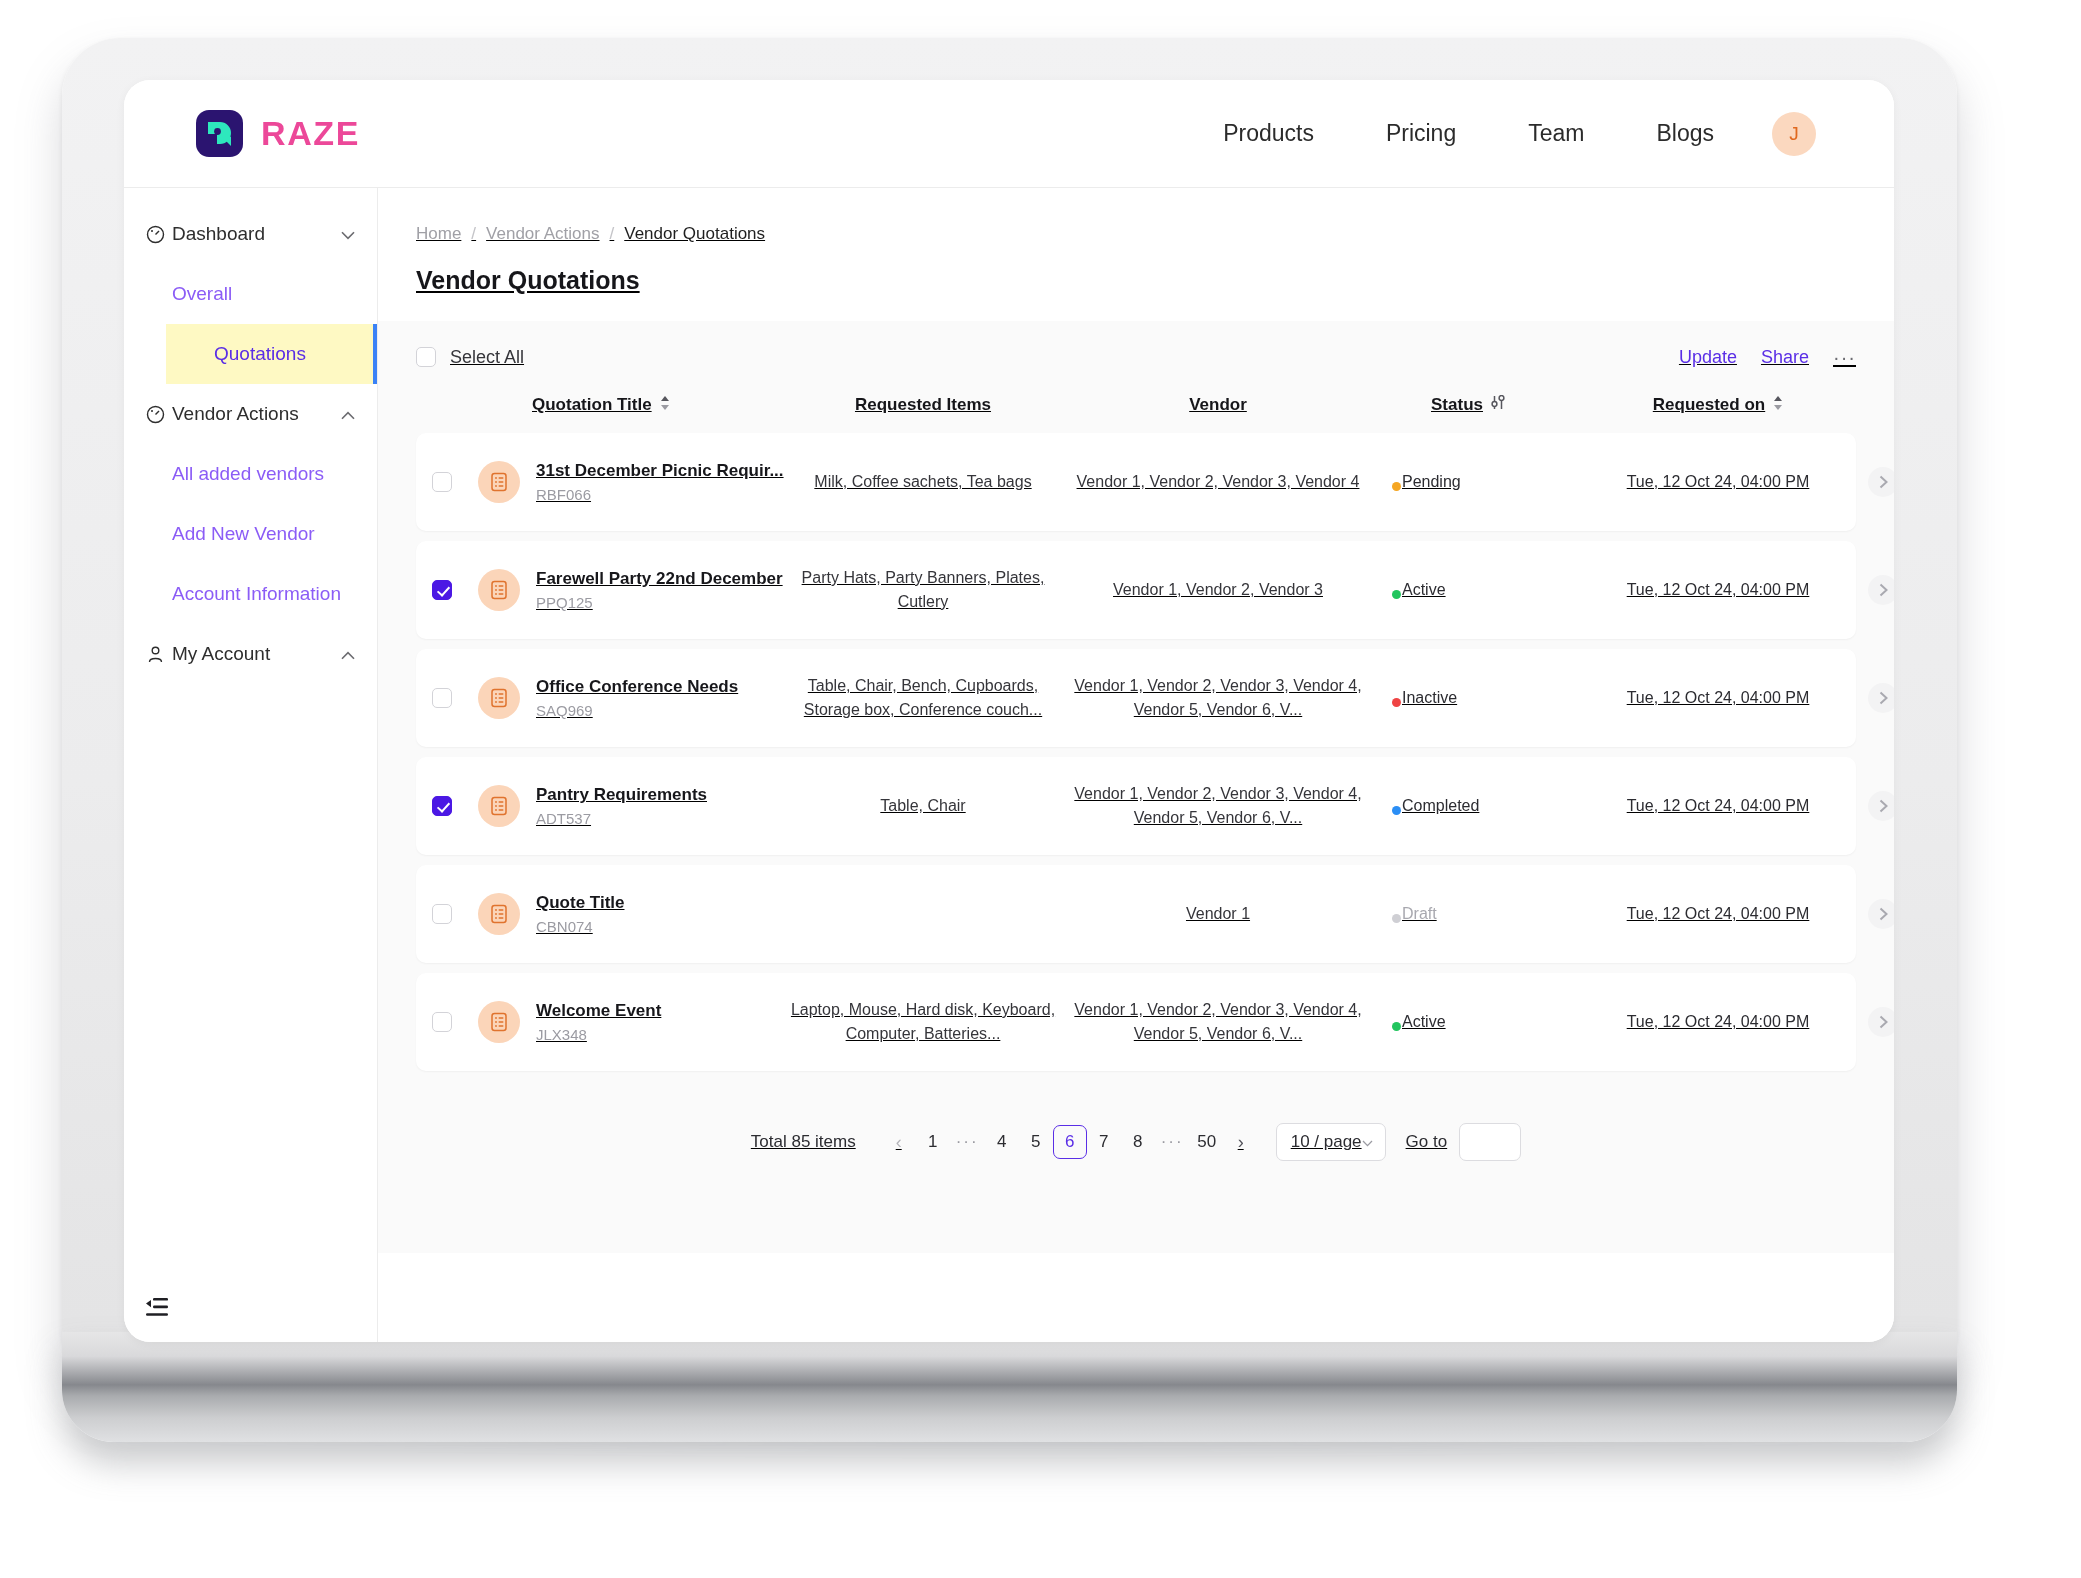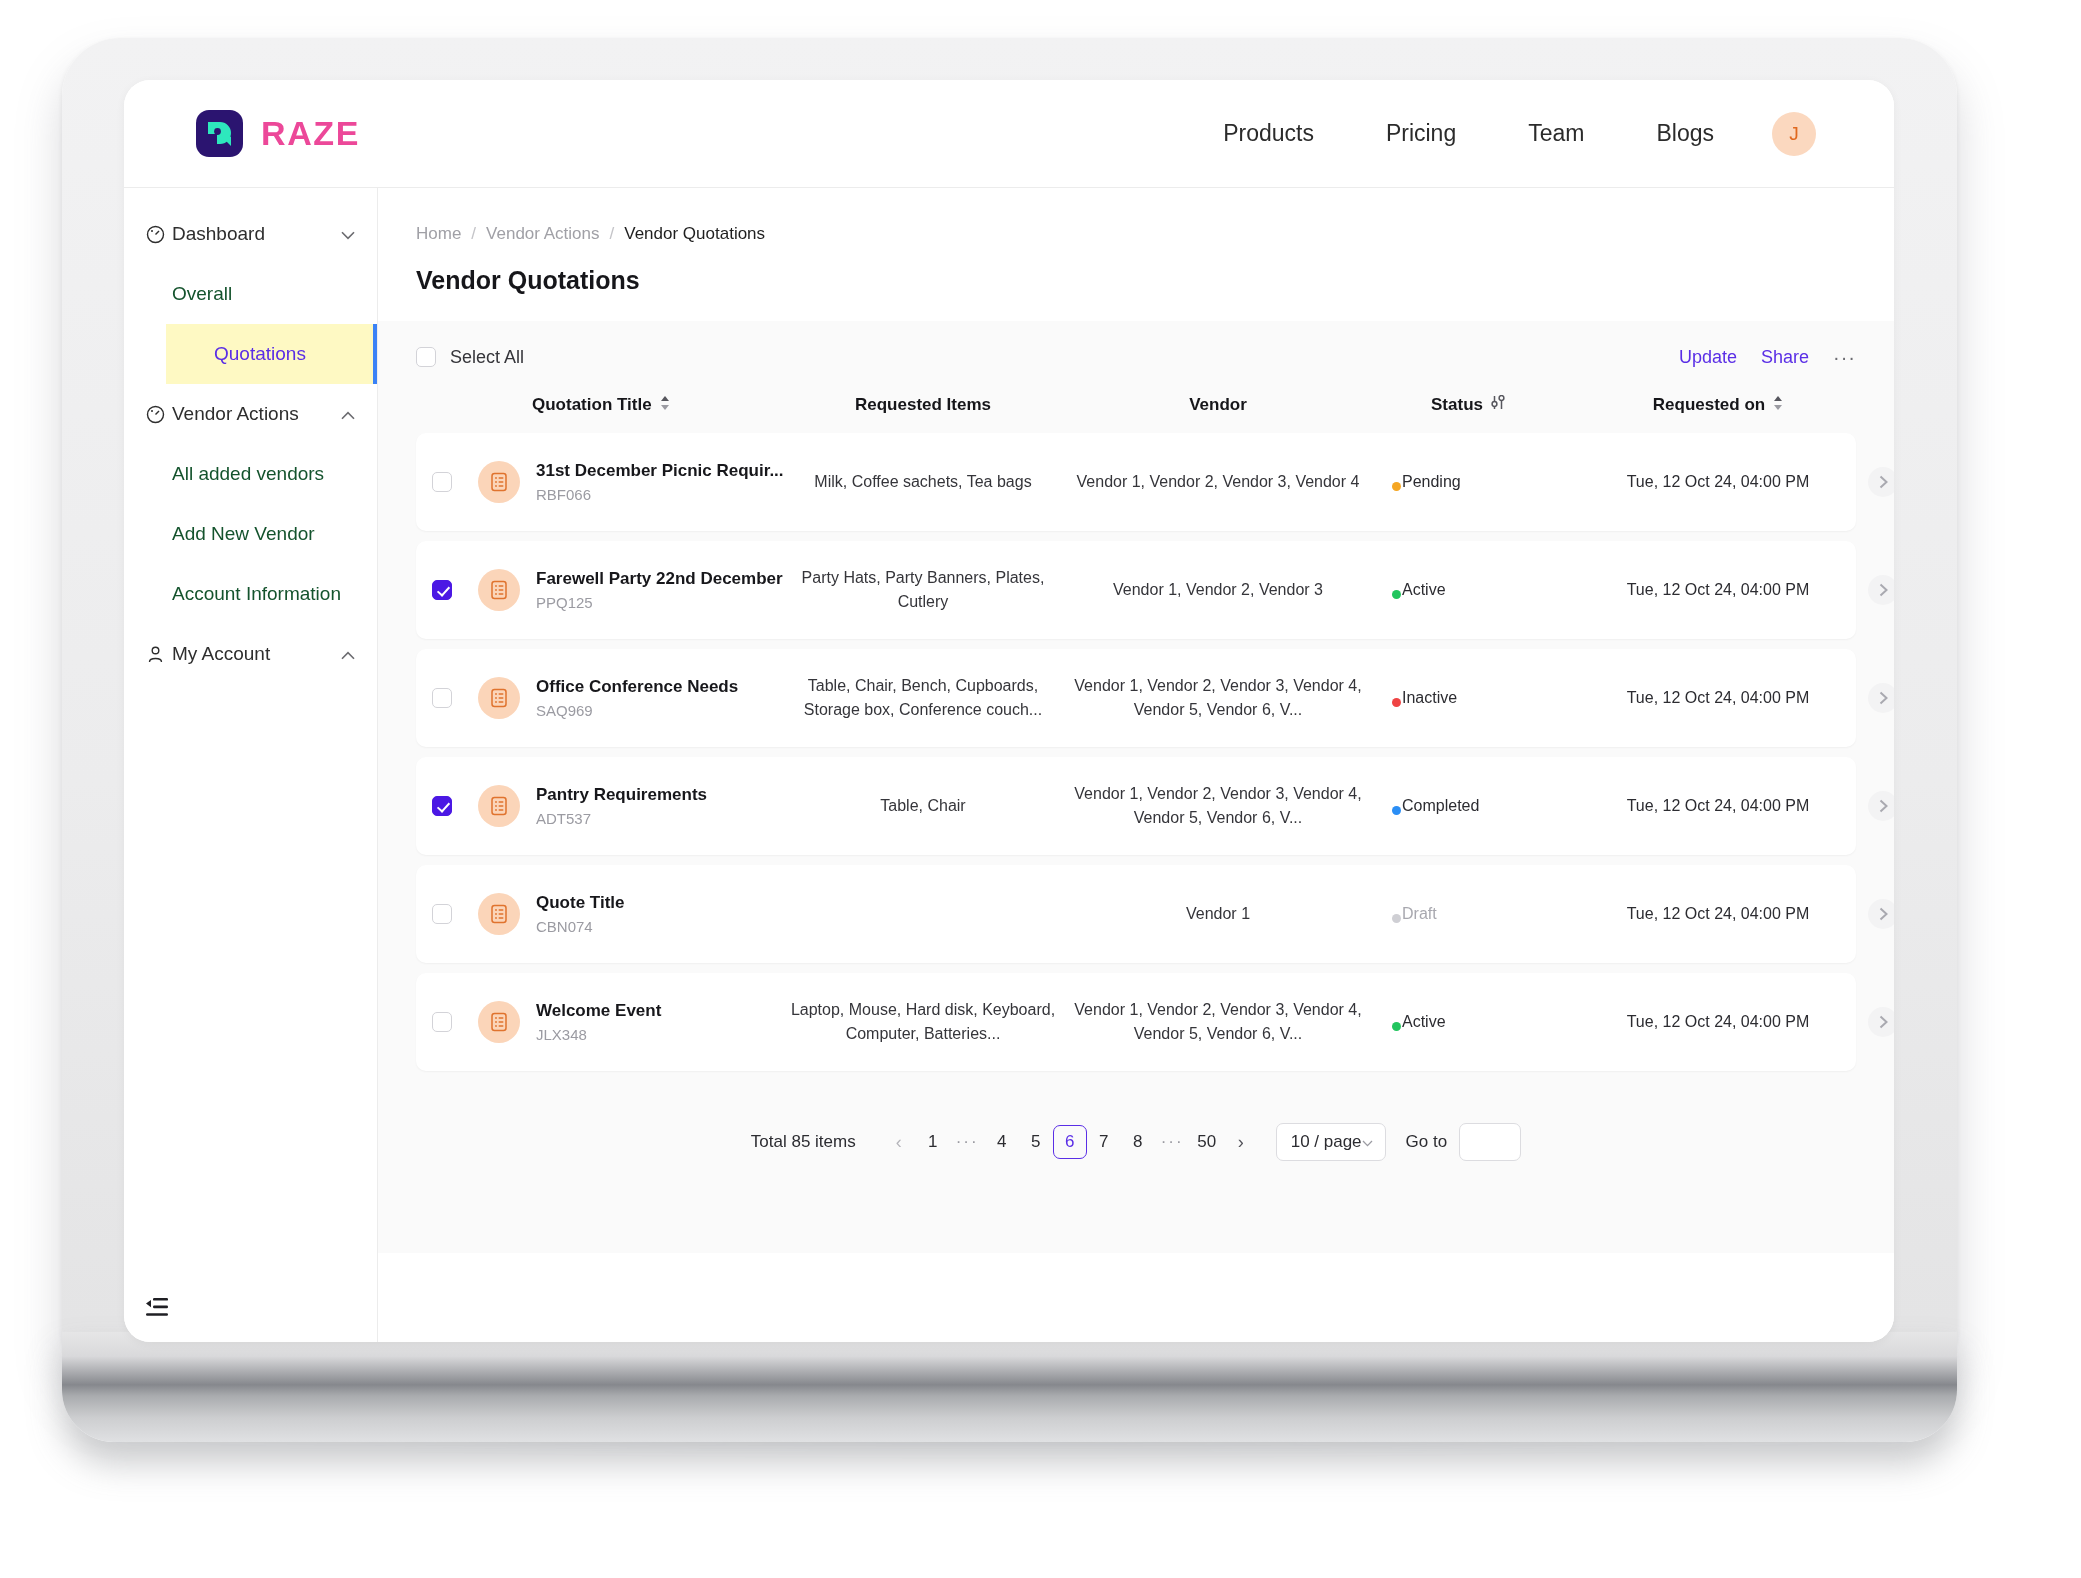--- a/index.html
+++ b/index.html
@@ -100,37 +100,37 @@
     position: relative; background: #fff; padding-top: 16px;
   }
   .side-item {
     display: flex; align-items: center; height: 60px;
     padding-left: 22px; cursor: pointer; position: relative;
     font-size: 19px; color: #2e2e2e;
   }
   .side-item .side-ico { width: 26px; flex: none; display: flex; align-items: center; }
   .side-item .side-label { flex: 1; }
   .side-item.child { padding-left: 48px; }
-  .side-item.child .side-label { color: #14532d; }
+  .side-item.child .side-label { color: #8b5cf6; }
   .side-item .chev { margin-right: 22px; flex: none; opacity: .75; }
   .side-item.active {
     background: #fef9c3;
     margin-left: 42px;
   }
   .side-item.active .side-label { color: #5a2ee6; }
   .side-item.active::after {
     content: ""; position: absolute; right: 0; top: 0; bottom: 0;
     width: 4px; background: #3b82f6;
   }
   #sidebar-collapse {
     position: absolute; left: 22px; bottom: 22px; cursor: pointer;
   }
 
   
-  #main { flex: 1; background: #fff; padding: 0; overflow: hidden; }
+  #main { flex: 1; background: #fff; padding: 0; overflow: hidden; text-decoration: underline; }
   #main-head { padding: 36px 0 0 38px; }
   #breadcrumb { display: flex; align-items: center; gap: 10px; font-size: 17px; }
   .crumb { color: #a0a0a6; cursor: pointer; }
   .crumb.current { color: #1f1f1f; cursor: default; }
   .crumb-sep { color: #c4c4c8; }
   #page-title {
     font-size: 25px; font-weight: 700; color: #16161a; margin-top: 22px;
   }
 
   #table-area {

